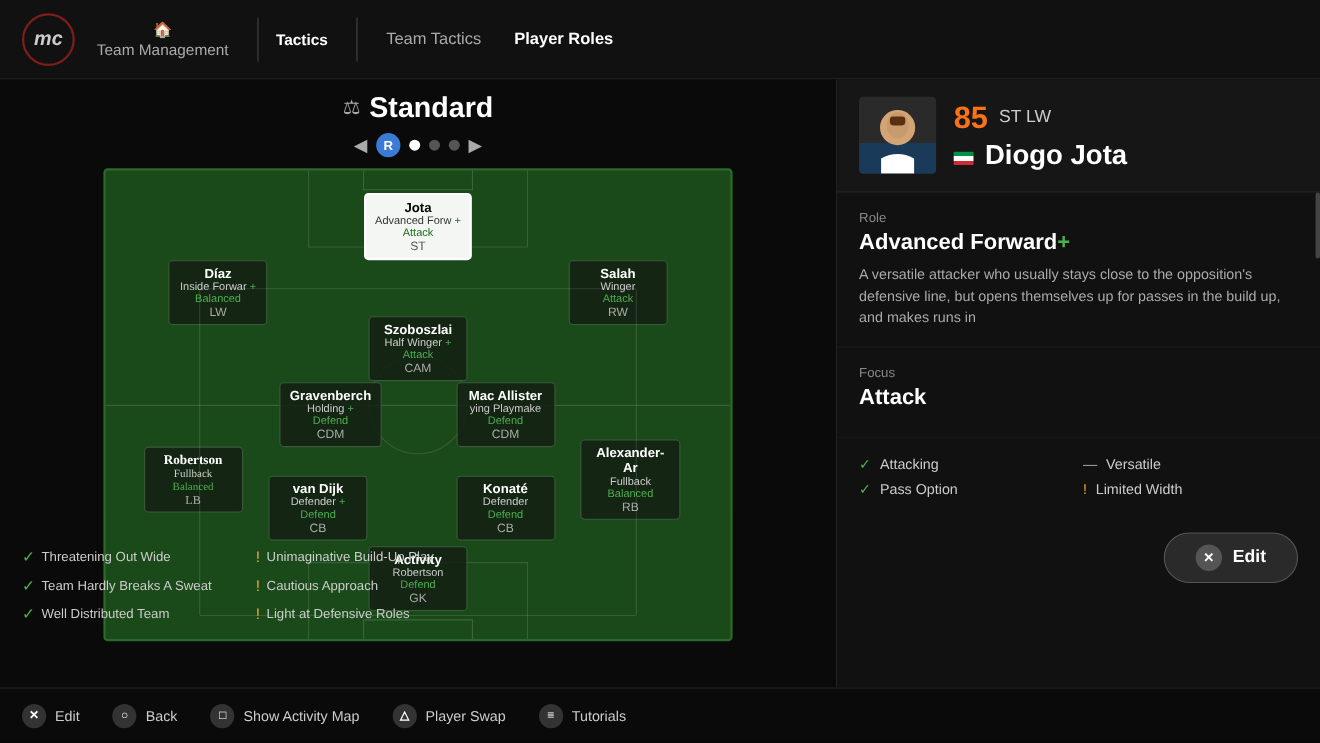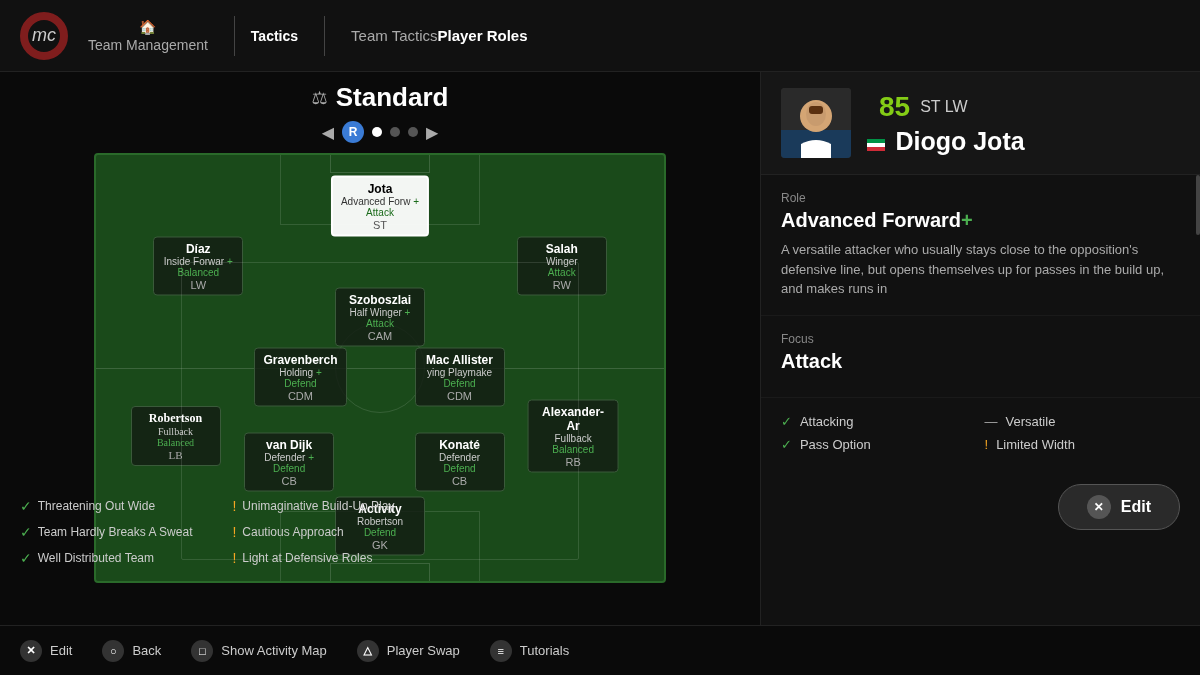--- a/index.html
+++ b/index.html
@@ -18,27 +18,27 @@
       display: flex;
       align-items: center;
       height: 72px;
       background: #111;
       padding: 0 20px;
       border-bottom: 1px solid #222;
     }
     .logo {
       width: 48px;
       height: 48px;
-      border: 8px solid #7f1d1d;
+      border: 2px solid #7f1d1d;
       border-radius: 50%;
       display: flex;
       align-items: center;
       justify-content: center;
       font-style: italic;
-      font-weight: normal;
+      font-weight: bold;
       font-size: 18px;
       color: #ccc;
       margin-right: 20px;
     }
     .nav-item {
       display: flex;
       flex-direction: column;
       align-items: center;
       margin-right: 10px;
       cursor: pointer;
@@ -58,20 +58,21 @@
       font-size: 14px;
     }
     .nav-separator {
       width: 1px;
       height: 40px;
       background: #444;
       margin: 0 16px;
     }
     .nav-right {
       display: flex;
+      gap: 30px;
       margin-left: 10px;
     }
     .nav-right-item {
       font-size: 15px;
       color: #aaa;
       cursor: pointer;
     }
     .nav-right-item.active {
       color: #fff;
       font-weight: bold;
@@ -338,22 +339,21 @@
     }
     .player-rating-row {
       display: flex;
       align-items: center;
       gap: 10px;
       margin-bottom: 4px;
     }
     .player-rating {
       font-size: 28px;
       font-weight: bold;
-      color: #84cc16;
-      margin-left: 12px;
+      color: #f97316;
     }
     .player-positions {
       font-size: 16px;
       color: #ccc;
     }
     .player-full-name {
       font-size: 25px;
       font-weight: bold;
       color: #fff;
     }

